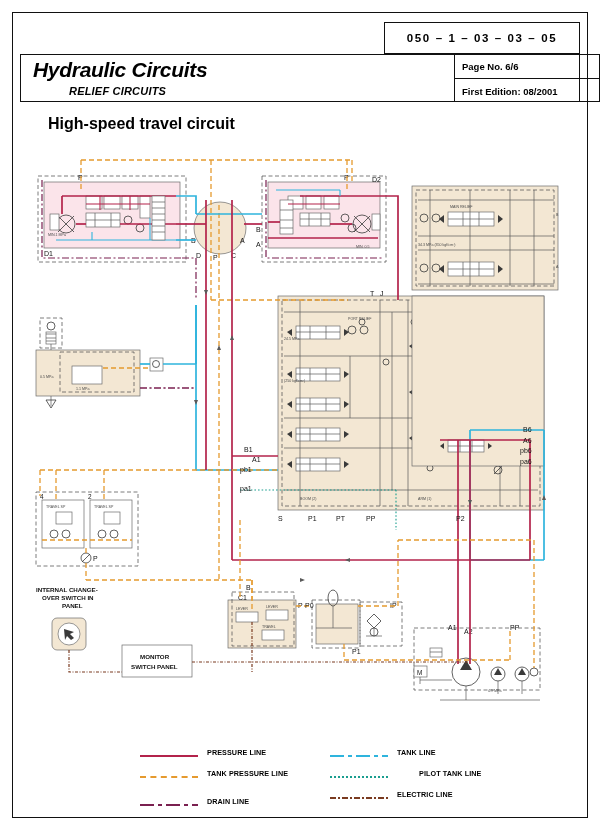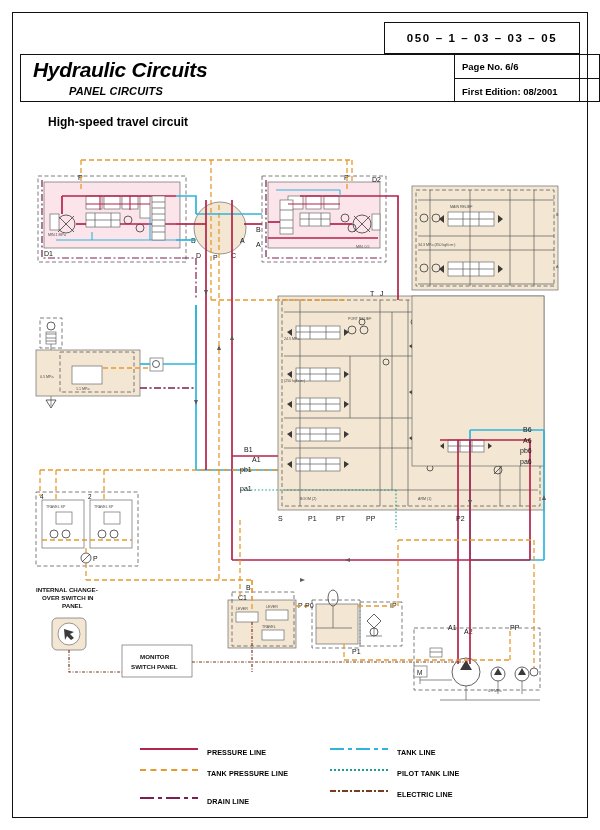--- a/index.html
+++ b/index.html
@@ -42,26 +42,26 @@
   .hdr-right-top{
     height:24px;border-bottom:1.5px solid #111;box-sizing:border-box;
     display:flex;align-items:center;padding-left:7px;
     font-size:9.5px;font-weight:bold;
   }
   .hdr-right-bot{
     height:24px;box-sizing:border-box;display:flex;align-items:center;
     padding-left:7px;font-size:9.5px;font-weight:bold;
   }
   .sec-title{
-    position:absolute;left:48px;top:115px;font-size:12px;font-weight:bold;
+    position:absolute;left:48px;top:115px;font-size:16px;font-weight:bold;
   }
 
   
   .legend{position:absolute;left:140px;top:748px;width:330px;height:62px;}
-  .lg-item{position:absolute;display:flex;align-items:flex-start;}
+  .lg-item{position:absolute;display:flex;align-items:flex-end;}
   .lg-line{width:58px;height:0;margin-right:9px;}
   .lg-txt{font-size:7.2px;font-weight:bold;letter-spacing:.1px;white-space:nowrap;}
 
   
   .canvas{position:absolute;left:0;top:0;width:600px;height:830px;}
   svg{display:block;}
   text{font-family:"Liberation Sans", sans-serif;}
 </style>
 </head>
 <body>
@@ -70,21 +70,21 @@
   <div class="page-border"></div>
 
   <div class="hdr">
     <div class="hdr-row1">
       <div class="hdr-code-box">
         <span class="hdr-code">050 – 1 – 03 – 03 – 05</span>
       </div>
     </div>
     <div class="hdr-row2">
       <div class="hdr-title">Hydraulic Circuits</div>
-      <div class="hdr-sub">PANEL CIRCUITS</div>
+      <div class="hdr-sub">RELIEF CIRCUITS</div>
     </div>
     <div class="hdr-right">
       <div class="hdr-right-top">Page No. 6/6</div>
       <div class="hdr-right-bot">First Edition: 08/2001</div>
     </div>
   </div>
 
   <div class="sec-title">High-speed travel circuit</div>
 
   <div class="canvas">
@@ -532,21 +532,21 @@
         <span class="lg-txt">TANK PRESSURE LINE</span>
       </div>
       <div class="lg-item" style="left: 0px; top: 42px; margin-top: 7px;">
         <div class="lg-line" style="border-top: none; height: 2px; background: repeating-linear-gradient(to right, rgb(122, 32, 80) 0px, rgb(122, 32, 80) 14px, transparent 14px, transparent 18px, rgb(122, 32, 80) 18px, rgb(122, 32, 80) 22px, transparent 22px, transparent 26px);"></div>
         <span class="lg-txt">DRAIN LINE</span>
       </div>
       <div class="lg-item" style="left: 190px; top: 0px;">
         <div class="lg-line" style="border-top: none; height: 2px; background: repeating-linear-gradient(to right, rgb(46, 180, 221) 0px, rgb(46, 180, 221) 14px, transparent 14px, transparent 18px, rgb(46, 180, 221) 18px, rgb(46, 180, 221) 22px, transparent 22px, transparent 26px);"></div>
         <span class="lg-txt">TANK LINE</span>
       </div>
-      <div class="lg-item" style="left: 190px; top: 21px;">
+      <div class="lg-item" style="left: 190px; top: 21px; gap: 22px;">
         <div class="lg-line" style="border-top: 2px dotted rgb(26, 158, 143);"></div>
         <span class="lg-txt">PILOT TANK LINE</span>
       </div>
       <div class="lg-item" style="left: 190px; top: 42px;">
         <div class="lg-line" style="border-top: none; height: 2px; background: repeating-linear-gradient(to right, rgb(122, 59, 32) 0px, rgb(122, 59, 32) 6px, transparent 6px, transparent 8px, rgb(122, 59, 32) 8px, rgb(122, 59, 32) 10px, transparent 10px, transparent 12px);"></div>
         <span class="lg-txt">ELECTRIC LINE</span>
       </div>
     </div>
 
 </div>

